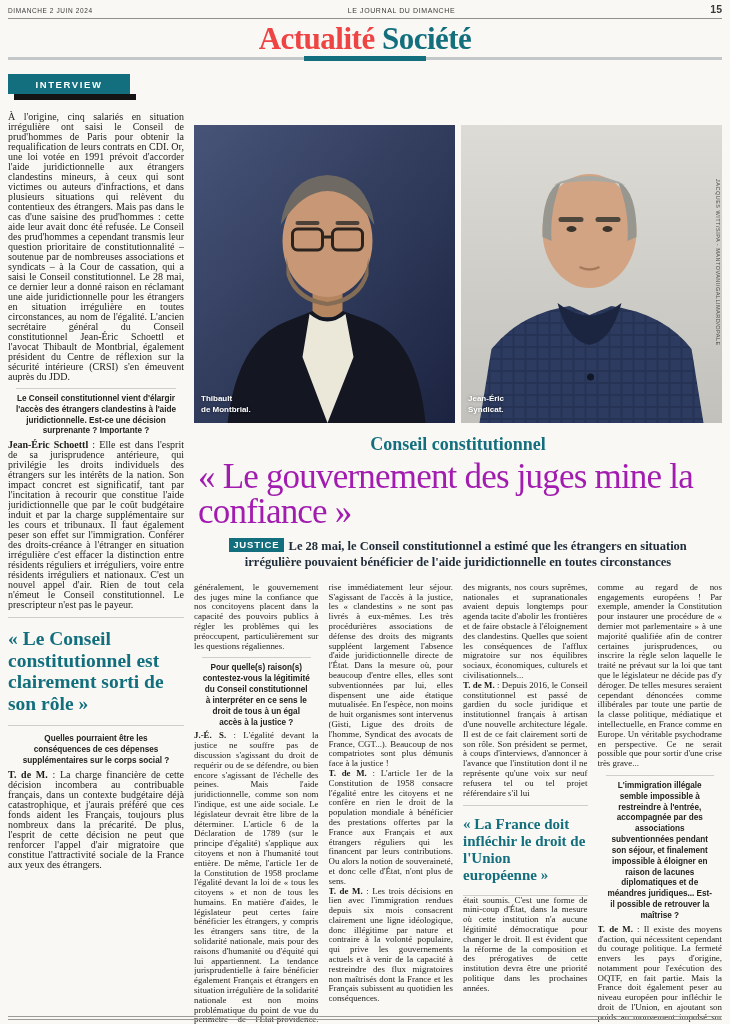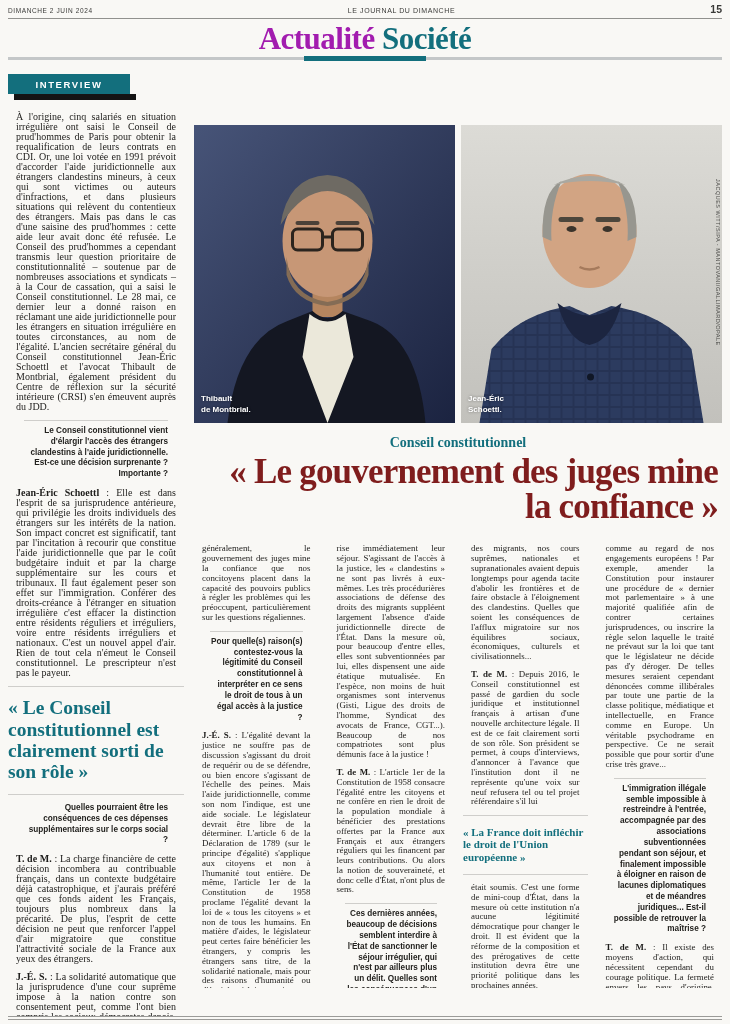--- a/index.html
+++ b/index.html
@@ -14,21 +14,21 @@
   }
   .page{position:relative;height:100%;padding:3px 8px 0}
   
   .topbar{display:flex;justify-content:space-between;align-items:baseline;
     font-family:"Liberation Sans",sans-serif;font-size:6.5px;letter-spacing:.6px;
     color:#3a3a38;border-bottom:1px solid #91918e;padding-bottom:3px}
   .topbar .masthead{font-size:7px}
   .topbar .pageno{font-weight:bold;font-size:10.5px;letter-spacing:0}
   
   .section-title{text-align:center;font-weight:bold;font-size:31px;letter-spacing:-.5px;margin:4px 0 3px;line-height:1}
-  .section-title .light{color:#a21caf}
+  .section-title .light{color:#ef4444}
   .section-title .dark{color:var(--accent)}
   .section-rule{height:3px;background:#c4c7c8;position:relative;margin-bottom:4px}
   .section-rule .seg{position:absolute;left:50%;transform:translateX(-50%);top:-1px;width:122px;height:5px;background:var(--accent)}
   
   .content{display:flex;gap:10px}
   .sidebar{width:176px;flex:none;height:952px;overflow:hidden}
   main{flex:1;min-width:0}
   
   .badge-wrap{margin:10px 0 12px;width:122px}
   .badge{background:var(--accent);color:#fff;font-family:"Liberation Sans",sans-serif;
@@ -37,35 +37,35 @@
   
   .photos{display:flex;gap:6px;margin-top:61px;height:298px}
   figure{margin:0;position:relative;flex:1;overflow:hidden}
   figure svg{display:block;width:100%;height:100%}
   figcaption{position:absolute;left:7px;bottom:8px;color:#fff;
     font-family:"Liberation Sans",sans-serif;font-weight:bold;font-size:8px;line-height:1.3;
     white-space:pre-line;text-shadow:0 0 3px rgba(0,0,0,.45)}
   .photo-credit{position:absolute;right:1px;top:18%;writing-mode:vertical-rl;
     font-family:"Liberation Sans",sans-serif;font-size:5.5px;color:#4c4c49;letter-spacing:.5px}
   
-  .kicker{text-align:center;color:var(--accent);font-weight:bold;font-size:14px;margin-top:12px;line-height:1.1}
-  .headline{text-align:right;font-weight:bold;font-size:35px;line-height:1.0;letter-spacing:-.8px;
-    color:#7f1d1d;margin:4px 4px 9px}
+  .kicker{text-align:center;color:var(--accent);font-weight:bold;font-size:18px;margin-top:12px;line-height:1.1}
+  .headline{text-align:left;font-weight:normal;font-size:35px;line-height:1.0;letter-spacing:-.8px;
+    color:#a21caf;margin:4px 4px 9px}
   .standfirst{text-align:center;font-weight:bold;font-size:12.5px;line-height:1.32;color:var(--navy);margin:0 10px}
   .justice{background:var(--accent);color:#fff;font-family:"Liberation Sans",sans-serif;
     font-size:9.5px;letter-spacing:.9px;padding:1px 4px 2px;margin-right:5px;vertical-align:1.5px}
   
   .columns{display:grid;grid-template-columns:repeat(4,1fr);gap:10px;margin-top:12px;height:452px;overflow:hidden}
   .col{overflow:hidden}
-  .body-p{font-size:8.9px;line-height:9.8px;text-align:justify;margin:8px;hyphens:auto}
+  .body-p{font-size:8.9px;line-height:9.8px;text-align:justify;margin:0;hyphens:auto}
   .sidebar .body-p{font-size:10px;line-height:10px}
   .speaker{font-weight:bold}
   .q{font-family:"Liberation Sans",sans-serif;font-weight:bold;font-size:8.2px;line-height:1.32;color:#23221f;
-    border-top:1px solid var(--rule);margin:6px 16px 3px;padding-top:5px;text-align:right}
-  .quote{color:var(--accent);font-weight:bold;font-size:11px;line-height:1.12;text-align:left;
+    border-top:1px solid var(--rule);margin:6px 8px 3px;padding-top:5px;text-align:center}
+  .quote{color:var(--accent);font-weight:bold;font-size:15px;line-height:1.12;text-align:left;
     border-top:1px solid var(--rule);border-bottom:1px solid var(--rule);
     padding:10px 0 11px;margin:7px 0 0}
   .quote + .q{border-top:none;margin-top:3px}
   .sidebar .quote{font-size:19.5px;line-height:1.1}
   
   .bottom-rule{position:absolute;left:8px;right:8px;bottom:4px;height:4px;
     border-top:1px solid #9b9b98;border-bottom:1px solid #9b9b98}
 </style>
 </head>
 <body>
@@ -94,21 +94,20 @@
         <div class="badge">INTERVIEW</div>
         <div class="badge-shadow"></div>
       </div>
       <div>
           <p class="body-p intro">À l'origine, cinq salariés en situation irrégulière ont saisi le Conseil de prud'hommes de Paris pour obtenir la requalification de leurs contrats en CDI. Or, une loi votée en 1991 prévoit d'accorder l'aide juridictionnelle aux étrangers clandestins mineurs, à ceux qui sont victimes ou auteurs d'infractions, et dans plusieurs situations qui relèvent du contentieux des étrangers. Mais pas dans le cas d'une saisine des prud'hommes : cette aide leur avait donc été refusée. Le Conseil des prud'hommes a cependant transmis leur question prioritaire de constitutionnalité – soutenue par de nombreuses associations et syndicats – à la Cour de cassation, qui a saisi le Conseil constitutionnel. Le 28 mai, ce dernier leur a donné raison en réclamant une aide juridictionnelle pour les étrangers en situation irrégulière en toutes circonstances, au nom de l'égalité. L'ancien secrétaire général du Conseil constitutionnel Jean-Éric Schoettl et l'avocat Thibault de Montbrial, également président du Centre de réflexion sur la sécurité intérieure (CRSI) s'en émeuvent auprès du JDD.</p>
           <p class="q">Le Conseil constitutionnel vient d'élargir l'accès des étrangers clandestins à l'aide juridictionnelle. Est-ce une décision surprenante ? Importante ?</p>
           <p class="body-p"><strong class="speaker">Jean-Éric Schoettl</strong> : Elle est dans l'esprit de sa jurisprudence antérieure, qui privilégie les droits individuels des étrangers sur les intérêts de la nation. Son impact concret est significatif, tant par l'incitation à recourir que constitue l'aide juridictionnelle que par le coût budgétaire induit et par la charge supplémentaire sur les cours et tribunaux. Il faut également peser son effet sur l'immigration. Conférer des droits-créance à l'étranger en situation irrégulière c'est effacer la distinction entre résidents réguliers et irréguliers, voire entre résidents irréguliers et nationaux. C'est un nouvel appel d'air. Rien de tout cela n'émeut le Conseil constitutionnel. Le prescripteur n'est pas le payeur.</p>
           <p class="quote">« Le Conseil constitutionnel est clairement sorti de son rôle »</p>
           <p class="q">Quelles pourraient être les conséquences de ces dépenses supplémentaires sur le corps social ?</p>
           <p class="body-p"><strong class="speaker">T. de M.</strong> : La charge financière de cette décision incombera au contribuable français, dans un contexte budgétaire déjà catastrophique, et j'aurais préféré que ces fonds aident les Français, toujours plus nombreux dans la précarité. De plus, l'esprit de cette décision ne peut que renforcer l'appel d'air migratoire que constitue l'attractivité sociale de la France aux yeux des étrangers.</p>
-          <p class="body-p"><strong class="speaker">J.-É. S.</strong> : La solidarité automatique que la jurisprudence d'une cour suprême impose à la nation contre son consentement peut, comme l'ont bien compris les sociaux-démocrates danois, saper leur adhésion à l'État-providence. Plus</p>
         </div>
     </aside>
 
     <main>
 
       <div class="photos">
         <figure>
           <svg viewBox="0 0 264 298" preserveAspectRatio="xMidYMid slice">
             <defs>
               <linearGradient id="gL" x1="0" y1="0" x2="1" y2="1">
@@ -154,38 +153,40 @@
             <path d="M83,112 Q82,66 102,56 Q90,84 92,116 Z" fill="#97968f"></path>
             <path d="M177,112 Q178,66 158,56 Q170,84 168,116 Z" fill="#97968f"></path>
             <path d="M94,60 Q130,42 166,60 Q130,52 94,60 Z" fill="#a9a8a1"></path>
             <rect x="99" y="92" width="25" height="5" rx="2.5" fill="#4c463c"></rect>
             <rect x="136" y="92" width="25" height="5" rx="2.5" fill="#4c463c"></rect>
             <ellipse cx="112" cy="104" rx="5" ry="3" fill="#3a332b"></ellipse>
             <ellipse cx="148" cy="104" rx="5" ry="3" fill="#3a332b"></ellipse>
             <path d="M120,142 Q130,147 140,142" stroke="#a57a5c" stroke-width="2.5" fill="none"></path>
           </svg>
           <figcaption>Jean-Éric
-Schoettl.</figcaption>
+Syndicat.</figcaption>
           <span class="photo-credit">JACQUES WITT/SIPA - MANTOVANI/GALLIMARD/OPALE</span>
         </figure>
       </div>
 
       <div class="kicker">Conseil constitutionnel</div>
       <h1 class="headline">« Le gouvernement des juges mine la confiance »</h1>
+      <div class="standfirst">
+        <span class="justice">JUSTICE</span><span>Le 28 mai, le Conseil constitutionnel a estimé que les étrangers en situation irrégulière pouvaient bénéficier de l'aide juridictionnelle en toutes circonstances</span>
+      </div>
 
       <div class="columns">
         <div class="col">
             <p class="body-p">généralement, le gouvernement des juges mine la confiance que nos concitoyens placent dans la capacité des pouvoirs publics à régler les problèmes qui les préoccupent, particulièrement sur les questions régaliennes.</p>
             <p class="q">Pour quelle(s) raison(s) contestez-vous la légitimité du Conseil constitutionnel à interpréter en ce sens le droit de tous à un égal accès à la justice ?</p>
             <p class="body-p"><strong class="speaker">J.-É. S.</strong> : L'égalité devant la justice ne souffre pas de discussion s'agissant du droit de requérir ou de se défendre, ou bien encore s'agissant de l'échelle des peines. Mais l'aide juridictionnelle, comme son nom l'indique, est une aide sociale. Le législateur devrait être libre de la déterminer. L'article 6 de la Déclaration de 1789 (sur le principe d'égalité) s'applique aux citoyens et non à l'humanité tout entière. De même, l'article 1er de la Constitution de 1958 proclame l'égalité devant la loi de « tous les citoyens » et non de tous les humains. En matière d'aides, le législateur peut certes faire bénéficier les étrangers, y compris les étrangers sans titre, de la solidarité nationale, mais pour des raisons d'humanité ou d'équité qui lui appartiennent. La tendance jurisprudentielle à faire bénéficier également Français et étrangers en situation irrégulière de la solidarité nationale est non moins problématique du point de vue du périmètre de l'État-providence. Les étrangers en situation irrégulière disposent déjà de « droits-créance » sur la collectivité, à commencer par l'aide médicale de l'État (Ame). Ils sont également hébergés aux frais de la collectivité. Ceux qui sont entrés clandestinement peuvent demander l'asile, ce qui régula-</p>
           </div>
         <div class="col">
             <p class="body-p">rise immédiatement leur séjour. S'agissant de l'accès à la justice, les « clandestins » ne sont pas livrés à eux-mêmes. Les très procédurières associations de défense des droits des migrants suppléent largement l'absence d'aide juridictionnelle directe de l'État. Dans la mesure où, pour beaucoup d'entre elles, elles sont subventionnées par lui, elles dispensent une aide étatique mutualisée. En l'espèce, non moins de huit organismes sont intervenus (Gisti, Ligue des droits de l'homme, Syndicat des avocats de France, CGT...). Beaucoup de nos compatriotes sont plus démunis face à la justice !</p>
             <p class="body-p"><strong class="speaker">T. de M.</strong> : L'article 1er de la Constitution de 1958 consacre l'égalité entre les citoyens et ne confère en rien le droit de la population mondiale à bénéficier des prestations offertes par la France aux Français et aux étrangers réguliers qui les financent par leurs contributions. Ou alors la notion de souveraineté, et donc celle d'État, n'ont plus de sens.</p>
-            <p class="q">Ces dernières années, beaucoup de décisions semblent interdire à l'État de sanctionner le séjour irrégulier, qui n'est par ailleurs plus un délit. Quelles sont les conséquences d'un tel mouvement ?</p>
             <p class="body-p"><strong class="speaker">T. de M.</strong> : Les trois décisions en lien avec l'immigration rendues depuis six mois consacrent clairement une ligne idéologique, donc illégitime par nature et contraire à la volonté populaire, qui prive les gouvernements actuels et à venir de la capacité à restreindre des flux migratoires non maîtrisés dont la France et les Français subissent au quotidien les conséquences.</p>
           </div>
         <div class="col">
             <p class="body-p">des migrants, nos cours suprêmes, nationales et supranationales avaient depuis longtemps pour agenda tacite d'abolir les frontières et de faire obstacle à l'éloignement des clandestins. Quelles que soient les conséquences de l'afflux migratoire sur nos équilibres sociaux, économiques, culturels et civilisationnels...</p>
             <p class="body-p"><strong class="speaker">T. de M.</strong> : Depuis 2016, le Conseil constitutionnel est passé de gardien du socle juridique et institutionnel français à artisan d'une nouvelle architecture légale. Il est de ce fait clairement sorti de son rôle. Son président se permet, à coups d'interviews, d'annoncer à l'avance que l'institution dont il ne représente qu'une voix sur neuf refusera tel ou tel projet référendaire s'il lui</p>
             <p class="quote">« La France doit infléchir le droit de l'Union européenne »</p>
             <p class="body-p">était soumis. C'est une forme de mini-coup d'État, dans la mesure où cette institution n'a aucune légitimité démocratique pour changer le droit. Il est évident que la réforme de la composition et des prérogatives de cette institution devra être une priorité politique dans les prochaines années.</p>
           </div>
         <div class="col">
             <p class="body-p">comme au regard de nos engagements européens ! Par exemple, amender la Constitution pour instaurer une procédure de « dernier mot parlementaire » à une majorité qualifiée afin de contrer certaines jurisprudences, ou inscrire la règle selon laquelle le traité ne prévaut sur la loi que tant que le législateur ne décide pas d'y déroger. De telles mesures seraient cependant dénoncées comme illibérales par toute une partie de la classe politique, médiatique et intellectuelle, en France comme en Europe. Un véritable psychodrame en perspective. Ce ne serait possible que pour sortir d'une crise très grave...</p>

